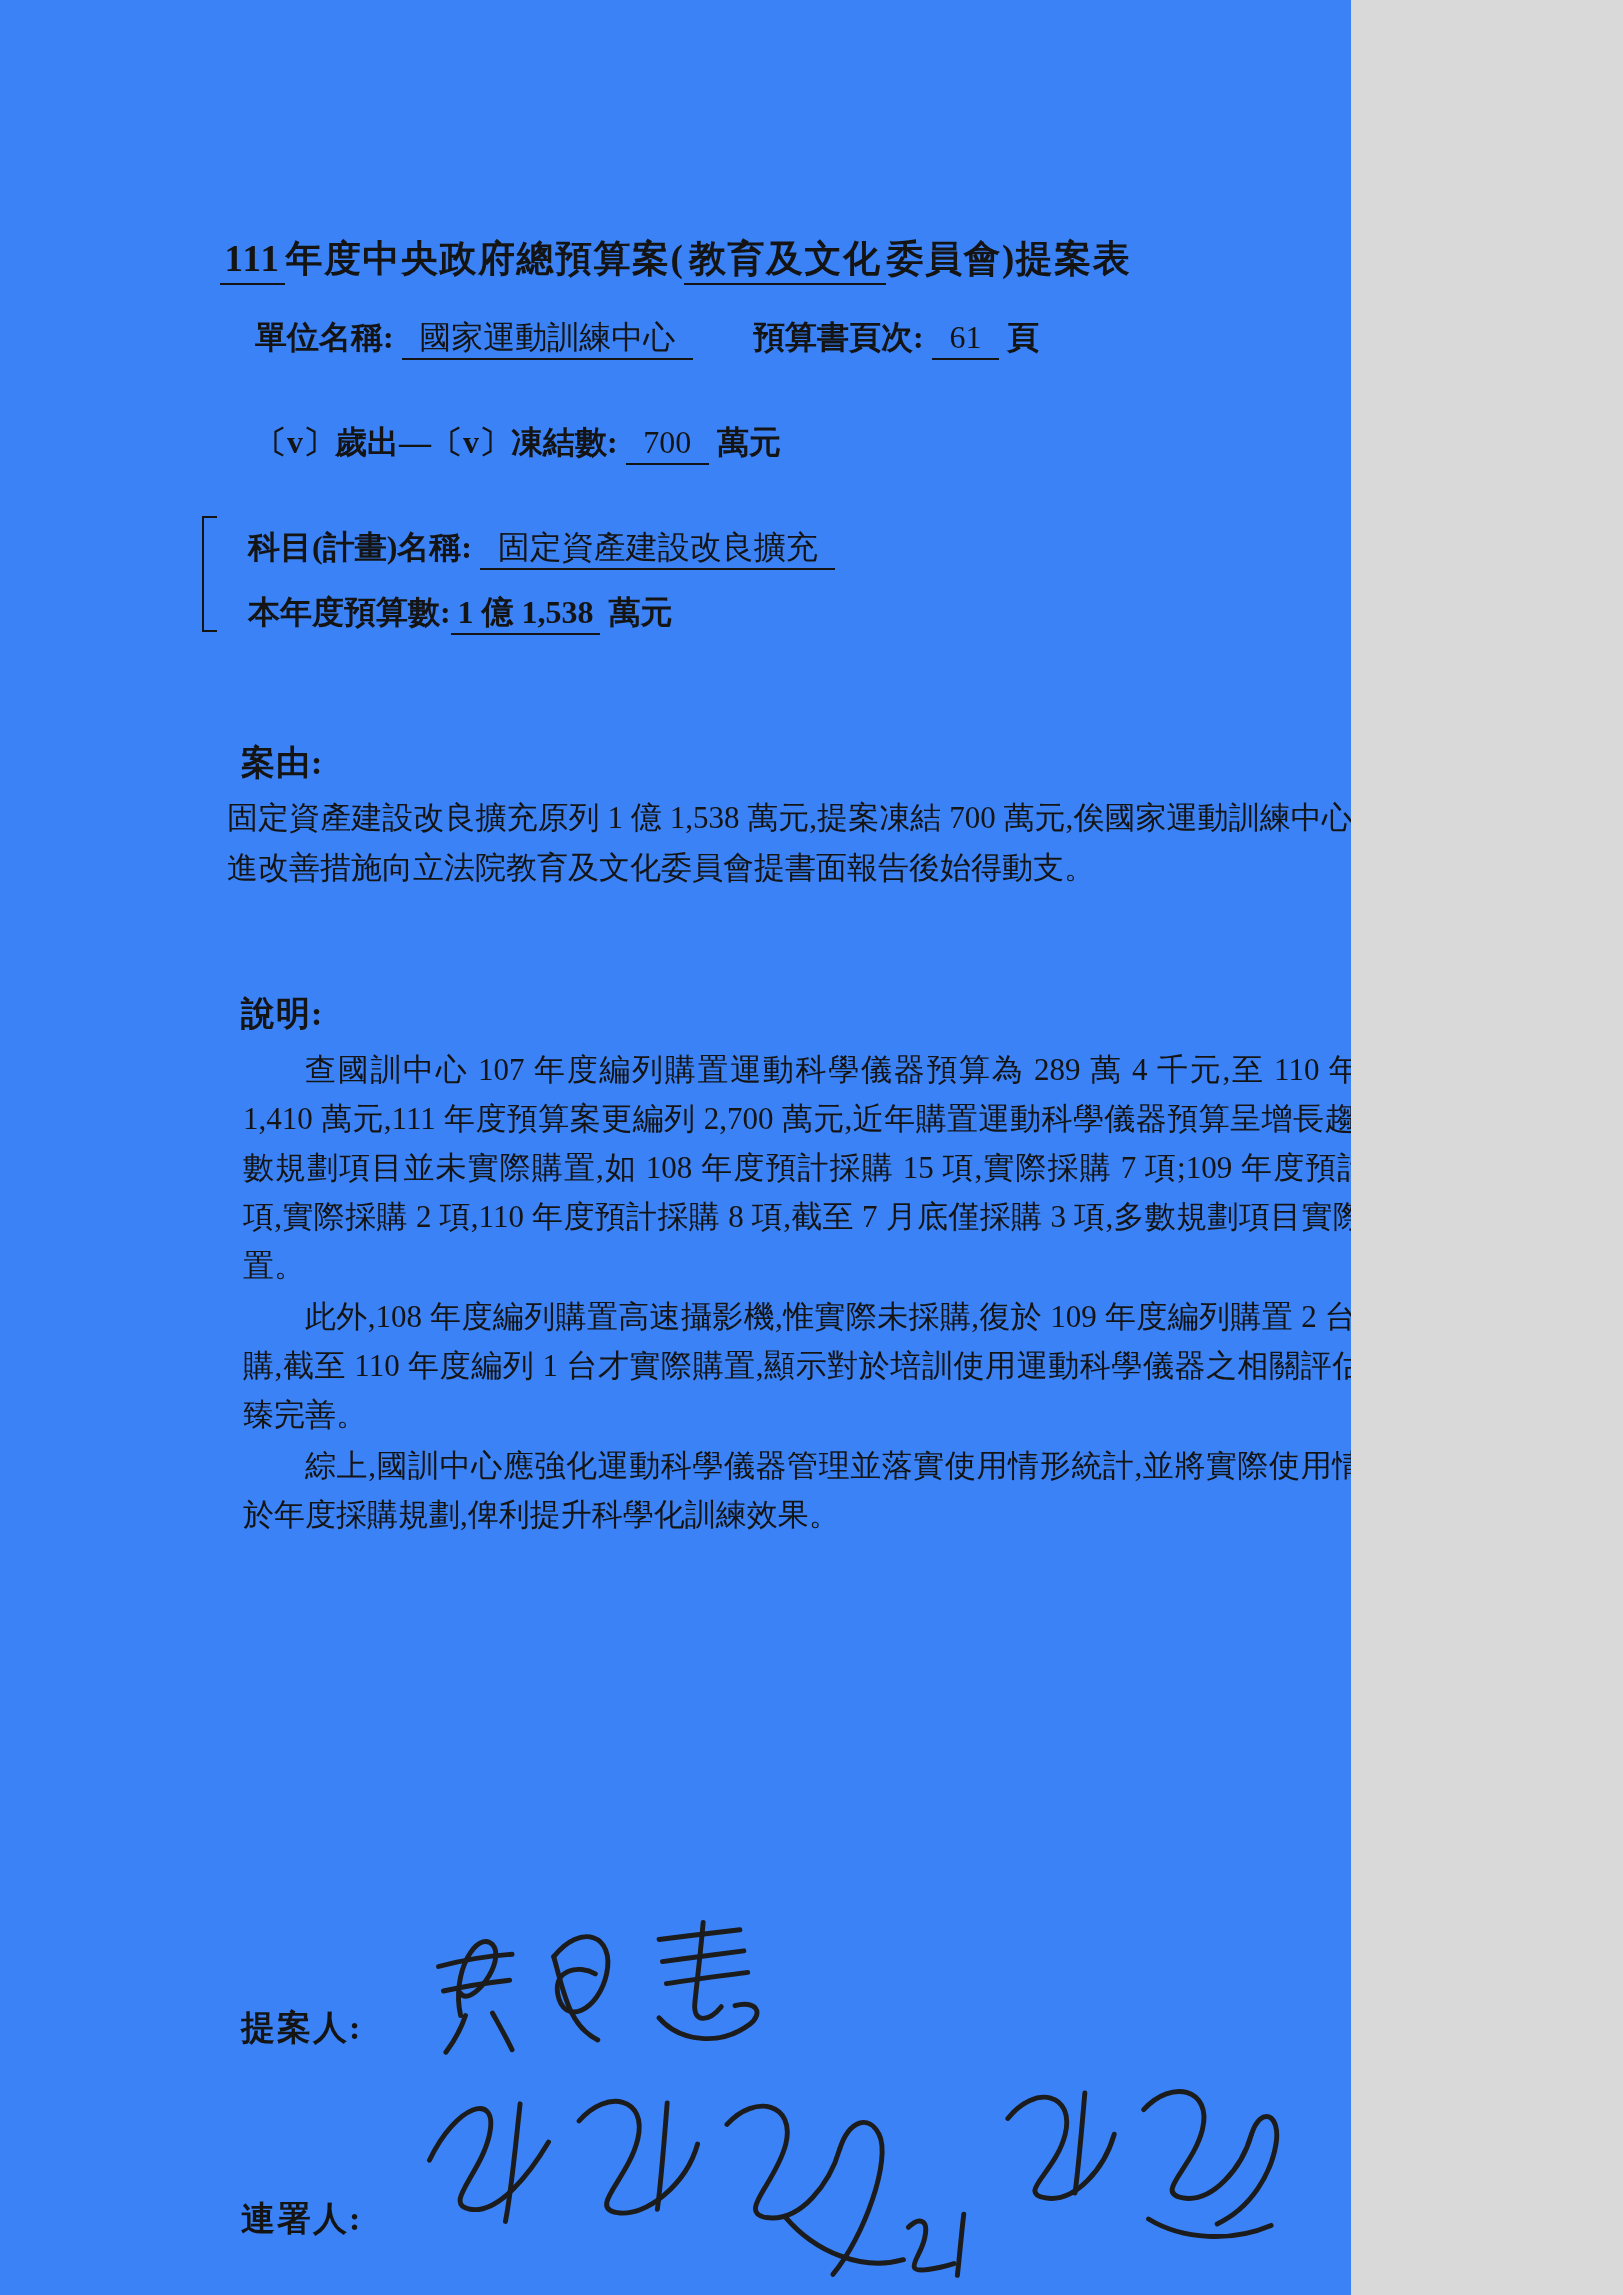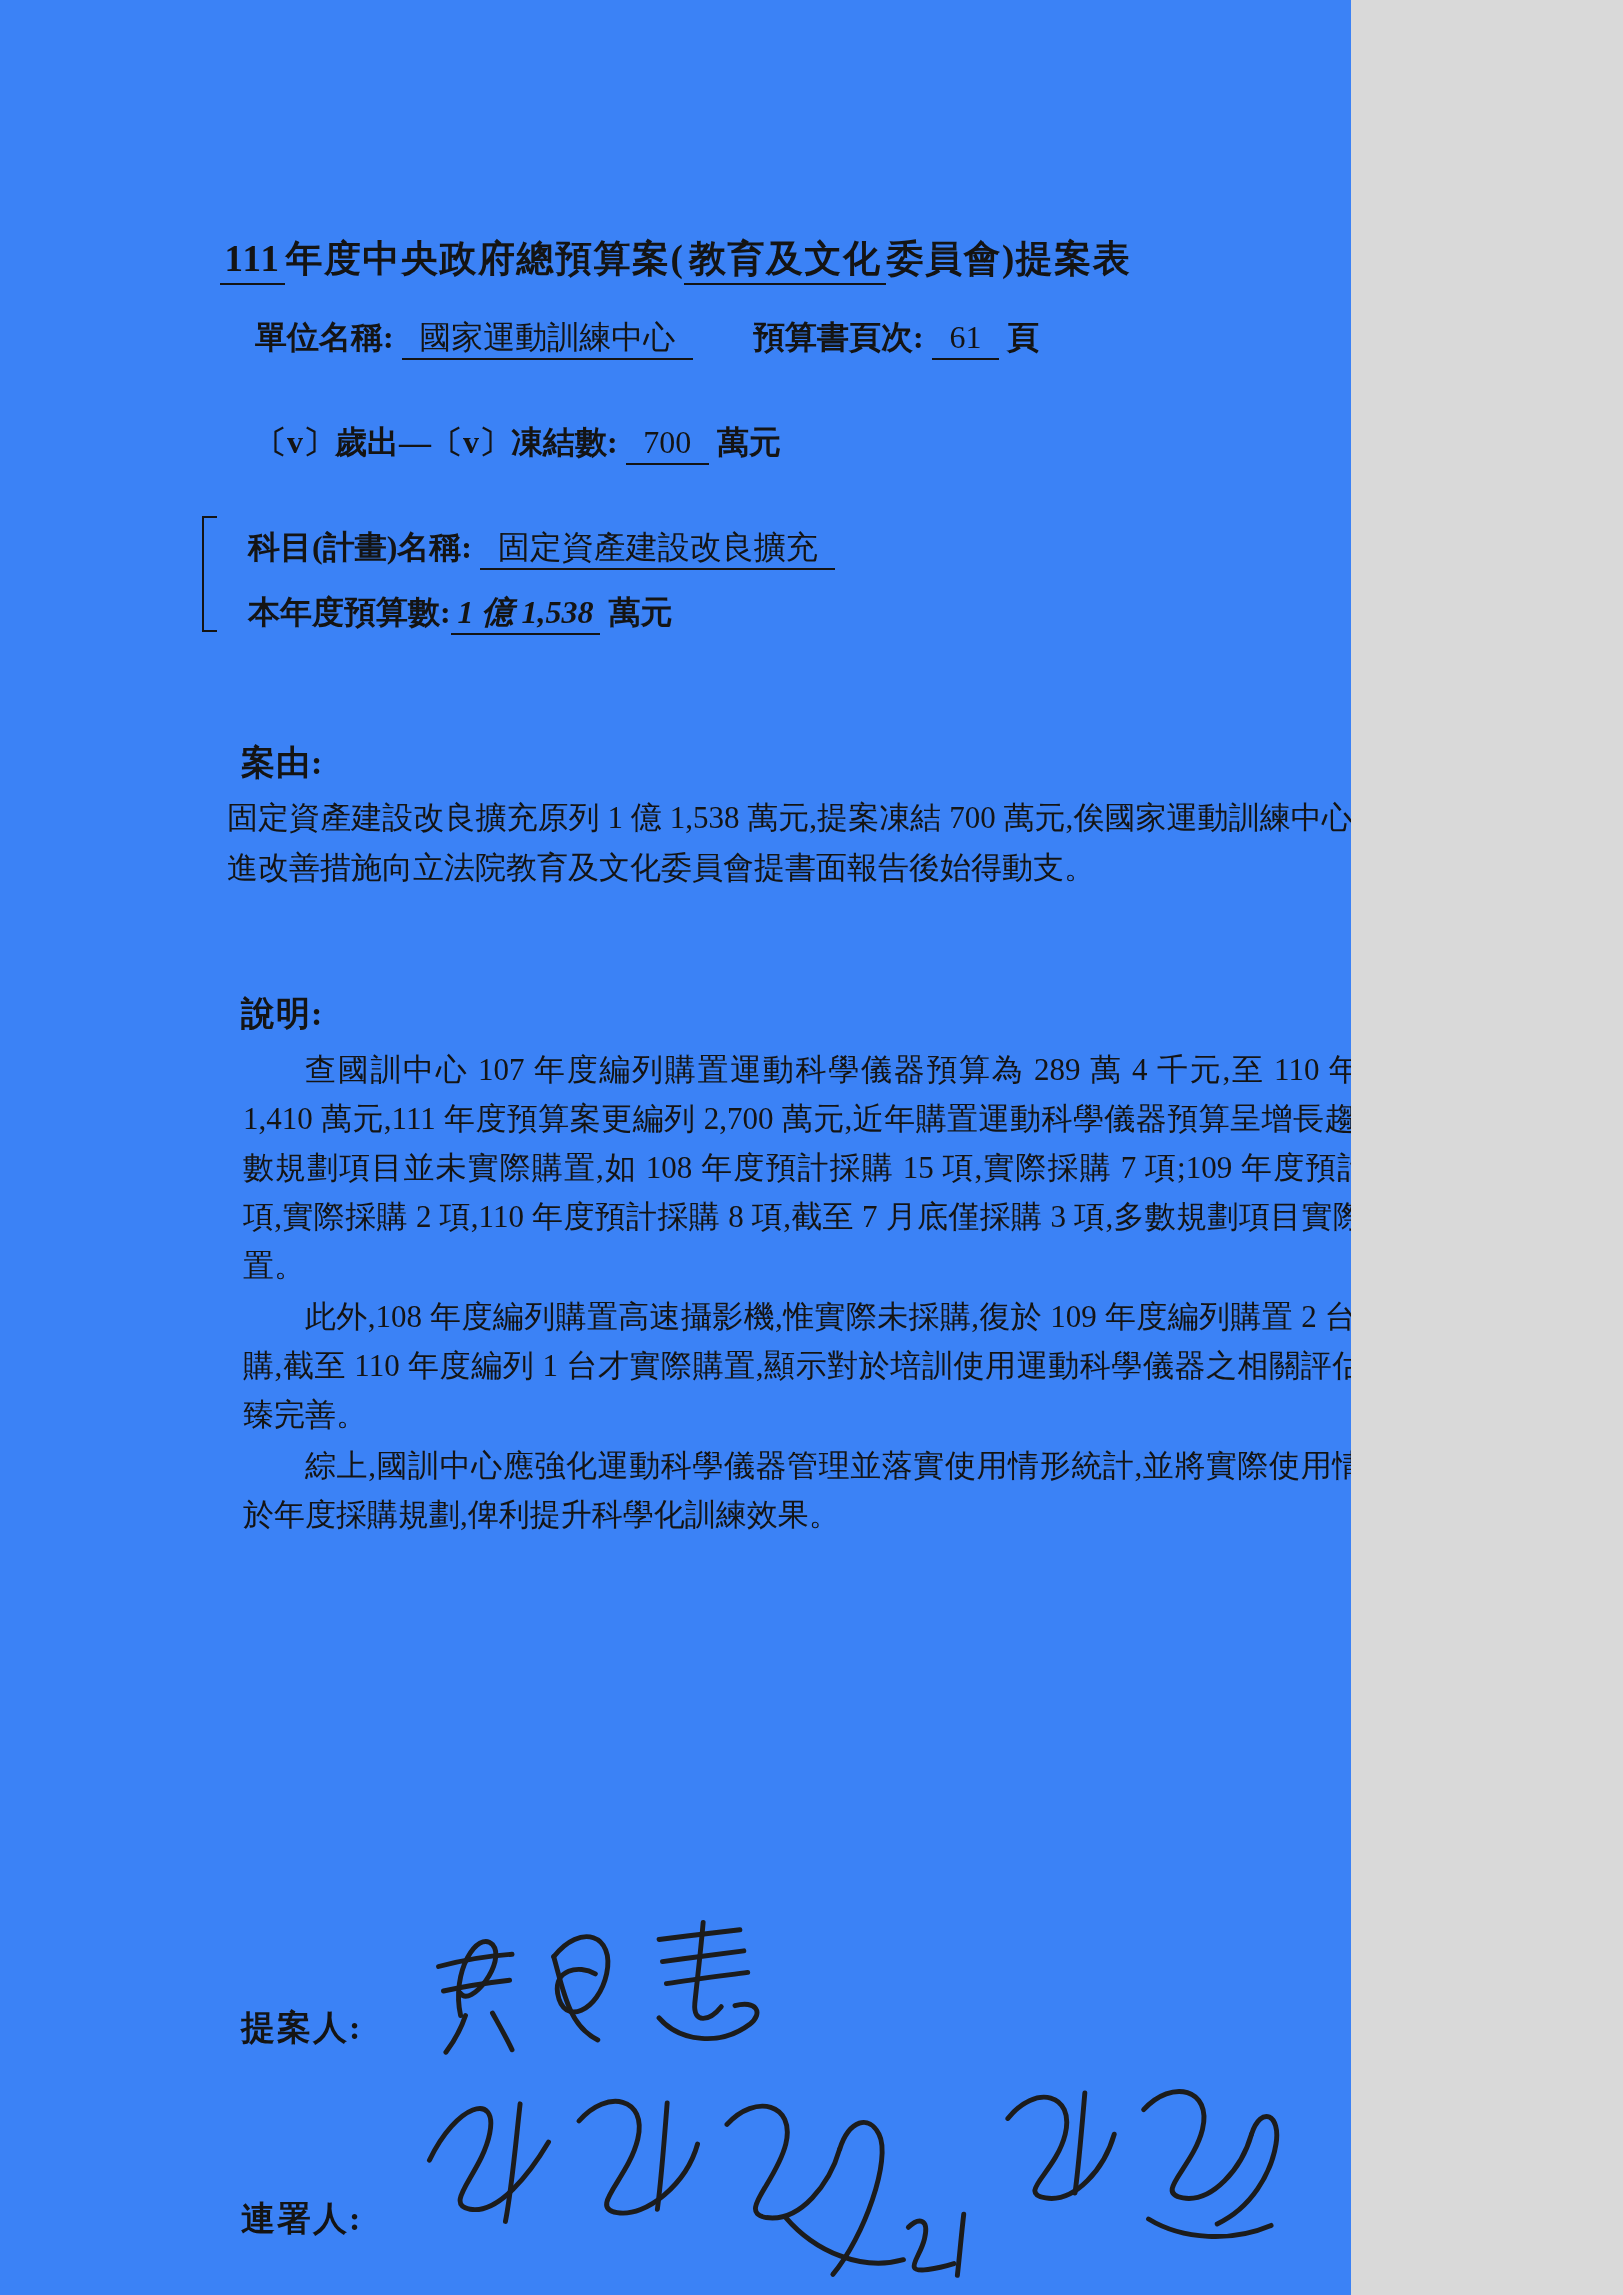--- a/index.html
+++ b/index.html
@@ -27,21 +27,20 @@
   .lbl { font-weight:700; }
   .blank {
     border-bottom:2.5px solid #141414;
     padding:0 17.7px 2.9px;
     font-weight:400;
   }
   .blank-bold {
     border-bottom:2.5px solid #141414;
     padding:0 6.9px 2.9px;
     font-weight:700;
-    font-style:italic;
   }
   .hgap-lg { display:inline-block; width:44px; }
 
   .unit-line   { left:241px; top:316px; }
   .freeze-line { left:241px; top:421px; }
 
   .subject-bracket {
     left:202px; top:516px;
     width:14.7px; height:116px;
     border-left:2.9px solid #141414;

